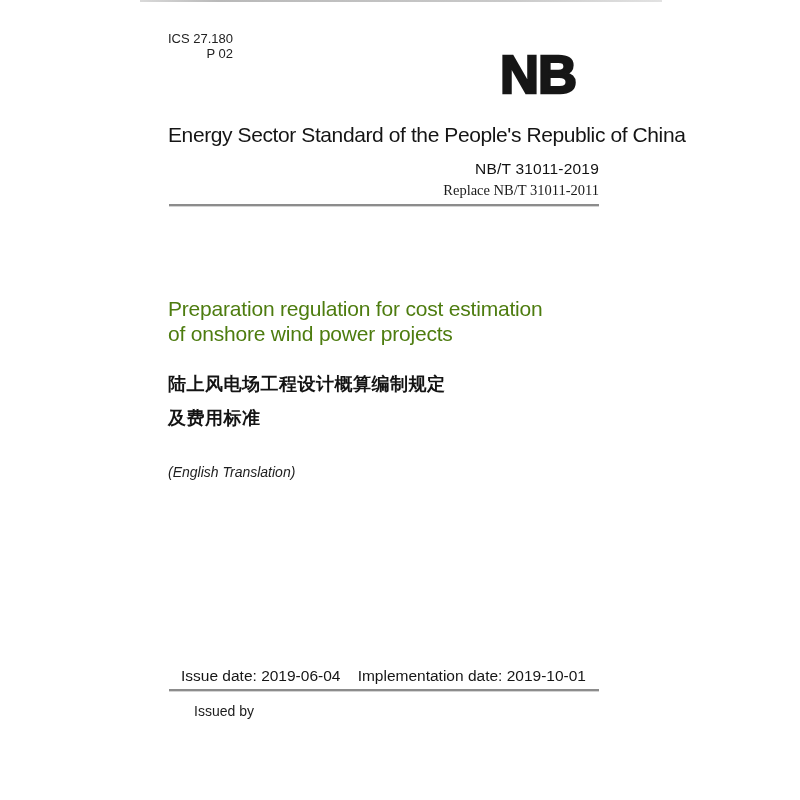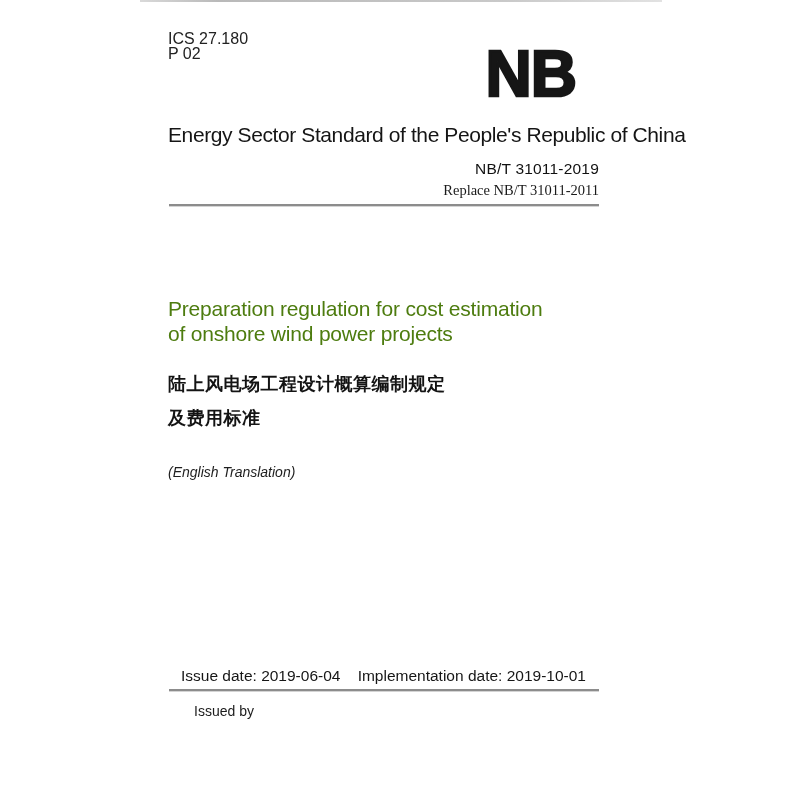--- a/index.html
+++ b/index.html
@@ -18,26 +18,26 @@
   }
   .page{position:absolute;inset:0;background:var(--background,#fff);}
   .scan-edge{
     position:absolute;top:0;left:140px;width:522px;height:2px;
     background:linear-gradient(to right,#d9d9d9,#b9b9b9 15%,#c9c9c9 70%,#e2e2e2);
   }
   .content{position:absolute;left:168px;top:0;width:432px;height:100%;}
 
   .ics-block{
     position:absolute;top:31px;left:0;
-    font-size:16px;line-height:15px;color:#222;
+    font-size:13px;line-height:15px;color:#222;text-align:right;
   }
 
   .nb-logo{
     position:absolute;top:46px;right:24px;
-    font-size:64px;line-height:56px;font-weight:bold;
+    font-size:54px;line-height:56px;font-weight:bold;
     letter-spacing:-1px;color:#161616;
     -webkit-text-stroke:2.5px #161616;
   }
 
   .org-line{
     position:absolute;top:123px;left:0;width:100%;
     font-size:21px;font-weight:normal;letter-spacing:-0.4px;
     white-space:nowrap;color:#151515;
   }
 

